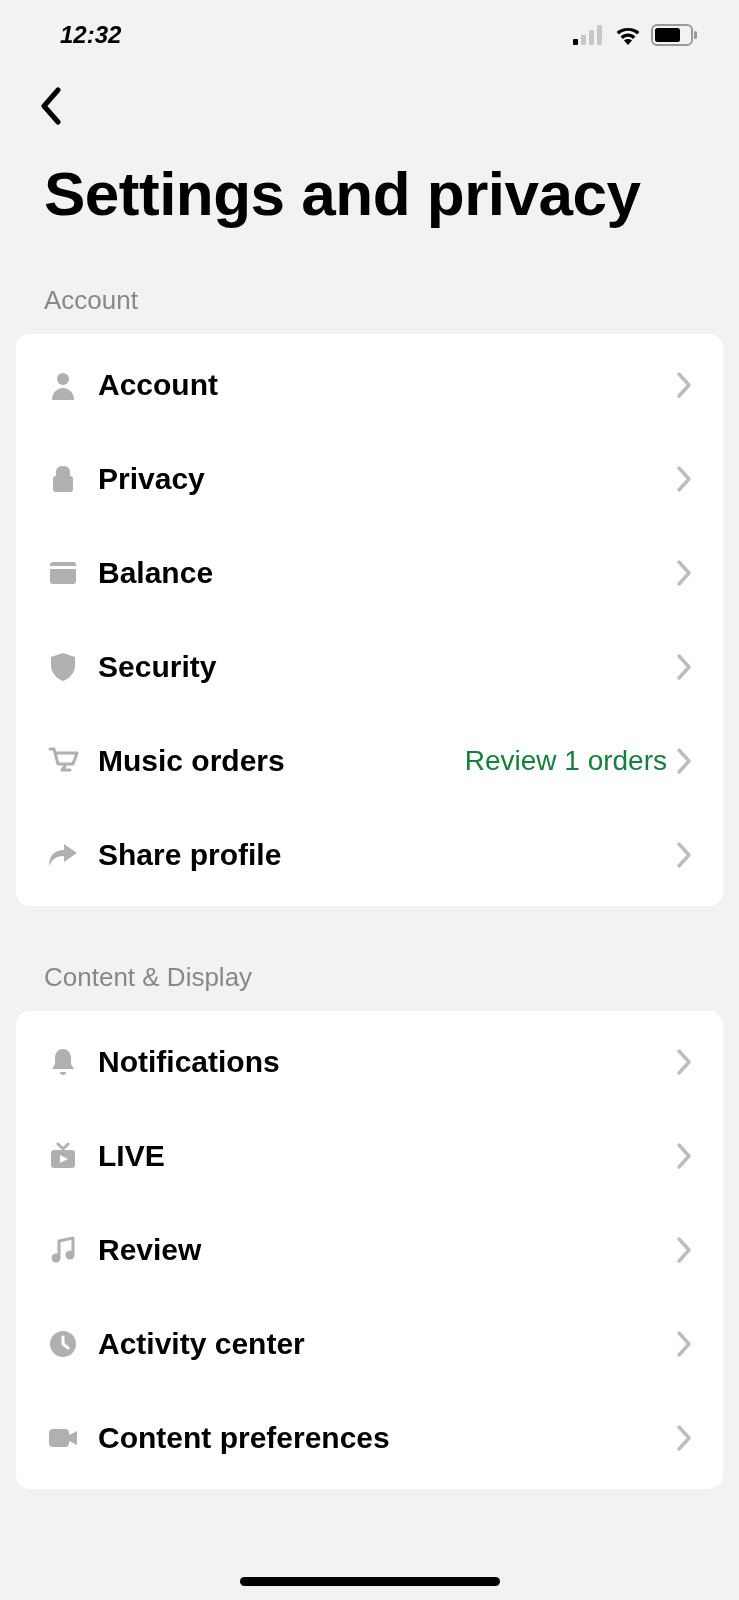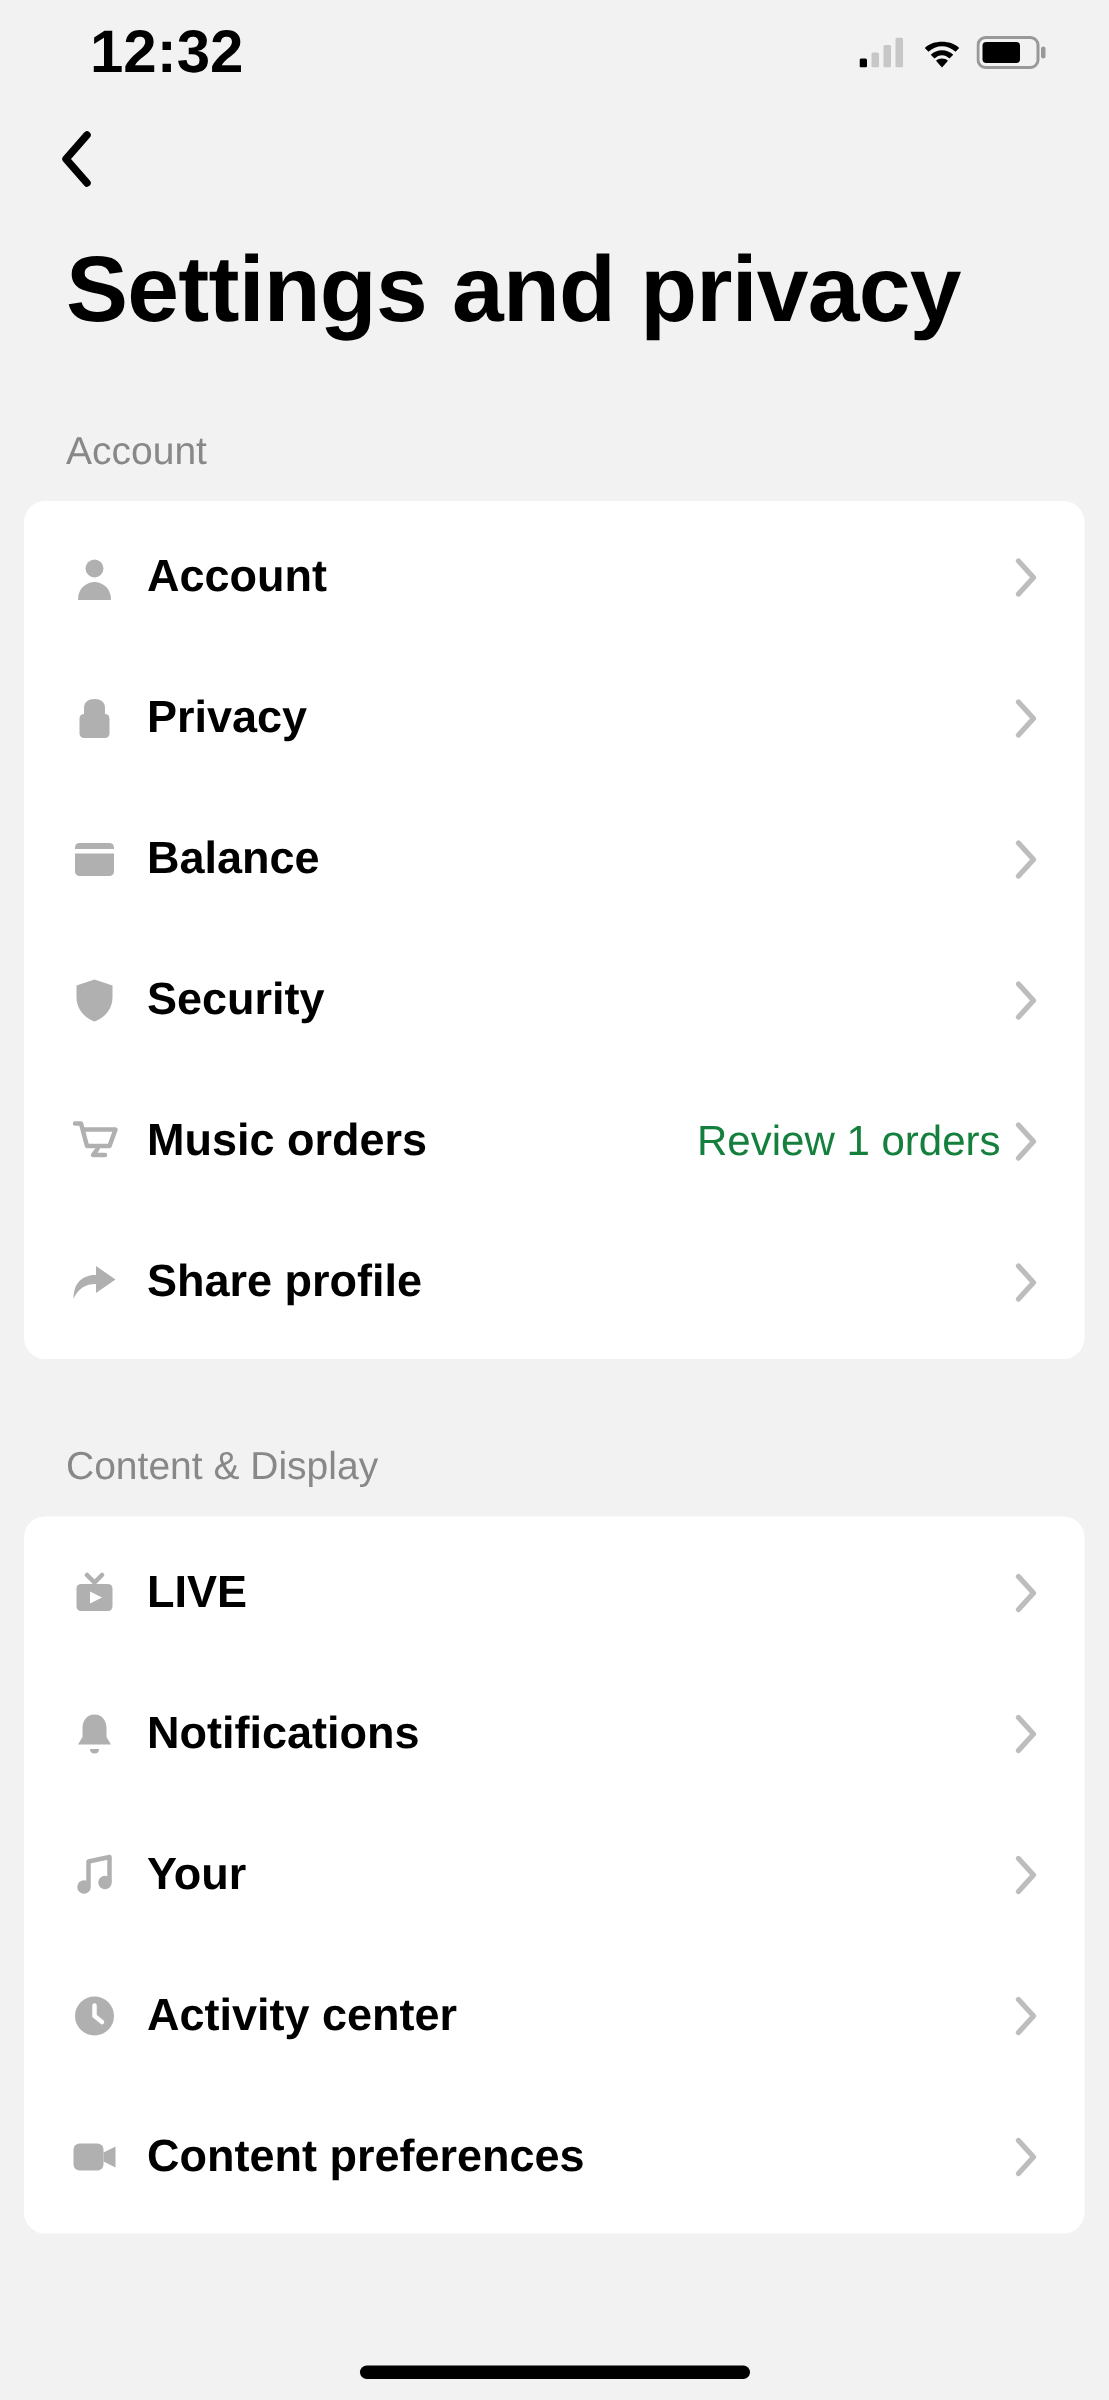--- a/index.html
+++ b/index.html
@@ -17,23 +17,24 @@
       overflow: hidden;
     }
     .status-bar {
       height: 70px;
       display: flex;
       align-items: center;
       justify-content: space-between;
       padding: 0 40px 0 60px;
     }
     .status-time {
-      font-size: 40px;
+      font-size: 24px;
       font-weight: 600;
       color: #000;
+      font-style: italic;
     }
     .status-icons {
       display: flex;
       align-items: center;
       gap: 8px;
     }
     .back-row {
       padding: 14px 28px 0;
     }
     .back-btn {
@@ -220,54 +221,54 @@
       </svg>
   </div>
 
 </div>
 
 <div class="section-header">Content &amp; Display</div>
 <div class="card">
 
   <div class="row">
     <span class="row-icon">
+      <svg width="28" height="32" viewBox="0 0 28 32">
+          <path d="M14 3 C9 3 6 7 6 12 V18 L3 23 H25 L22 18 V12 C22 7 19 3 14 3 Z" fill="#b0b0b0"></path>
+          <path d="M11 26 C11 28 12 29 14 29 C16 29 17 28 17 26 Z" fill="#b0b0b0"></path>
+        </svg>
+    </span>
+    <span class="row-label">Notifications</span>
+    <svg class="chevron" viewBox="0 0 18 28">
+        <path d="M4 3 L14 14 L4 25" stroke="#bdbdbd" stroke-width="3.5" fill="none" stroke-linecap="round" stroke-linejoin="round"></path>
+      </svg>
+  </div>
+
+  <div class="row">
+    <span class="row-icon">
       <svg width="30" height="28" viewBox="0 0 30 28">
           <path d="M10 2 L15 7 L20 2" stroke="#b0b0b0" stroke-width="3" fill="none" stroke-linecap="round"></path>
           <rect x="3" y="8" width="24" height="18" rx="3" fill="#b0b0b0"></rect>
           <path d="M12 13 L20 17 L12 21 Z" fill="#fff"></path>
         </svg>
     </span>
     <span class="row-label">LIVE</span>
     <svg class="chevron" viewBox="0 0 18 28">
         <path d="M4 3 L14 14 L4 25" stroke="#bdbdbd" stroke-width="3.5" fill="none" stroke-linecap="round" stroke-linejoin="round"></path>
       </svg>
   </div>
 
   <div class="row">
     <span class="row-icon">
-      <svg width="28" height="32" viewBox="0 0 28 32">
-          <path d="M14 3 C9 3 6 7 6 12 V18 L3 23 H25 L22 18 V12 C22 7 19 3 14 3 Z" fill="#b0b0b0"></path>
-          <path d="M11 26 C11 28 12 29 14 29 C16 29 17 28 17 26 Z" fill="#b0b0b0"></path>
-        </svg>
-    </span>
-    <span class="row-label">Notifications</span>
-    <svg class="chevron" viewBox="0 0 18 28">
-        <path d="M4 3 L14 14 L4 25" stroke="#bdbdbd" stroke-width="3.5" fill="none" stroke-linecap="round" stroke-linejoin="round"></path>
-      </svg>
-  </div>
-
-  <div class="row">
-    <span class="row-icon">
       <svg width="28" height="30" viewBox="0 0 28 30">
           <path d="M10 22 V6 L24 3 V19" stroke="#b0b0b0" stroke-width="3" fill="none" stroke-linecap="round" stroke-linejoin="round"></path>
           <circle cx="7" cy="23" r="4.5" fill="#b0b0b0"></circle>
           <circle cx="21" cy="20" r="4.5" fill="#b0b0b0"></circle>
         </svg>
     </span>
-    <span class="row-label">Your</span>
+    <span class="row-label">Review</span>
     <svg class="chevron" viewBox="0 0 18 28">
         <path d="M4 3 L14 14 L4 25" stroke="#bdbdbd" stroke-width="3.5" fill="none" stroke-linecap="round" stroke-linejoin="round"></path>
       </svg>
   </div>
 
   <div class="row">
     <span class="row-icon">
       <svg width="30" height="30" viewBox="0 0 30 30">
           <circle cx="15" cy="15" r="13" fill="#b0b0b0"></circle>
           <path d="M15 8 V15 L20 19" stroke="#fff" stroke-width="3" fill="none" stroke-linecap="round"></path>

